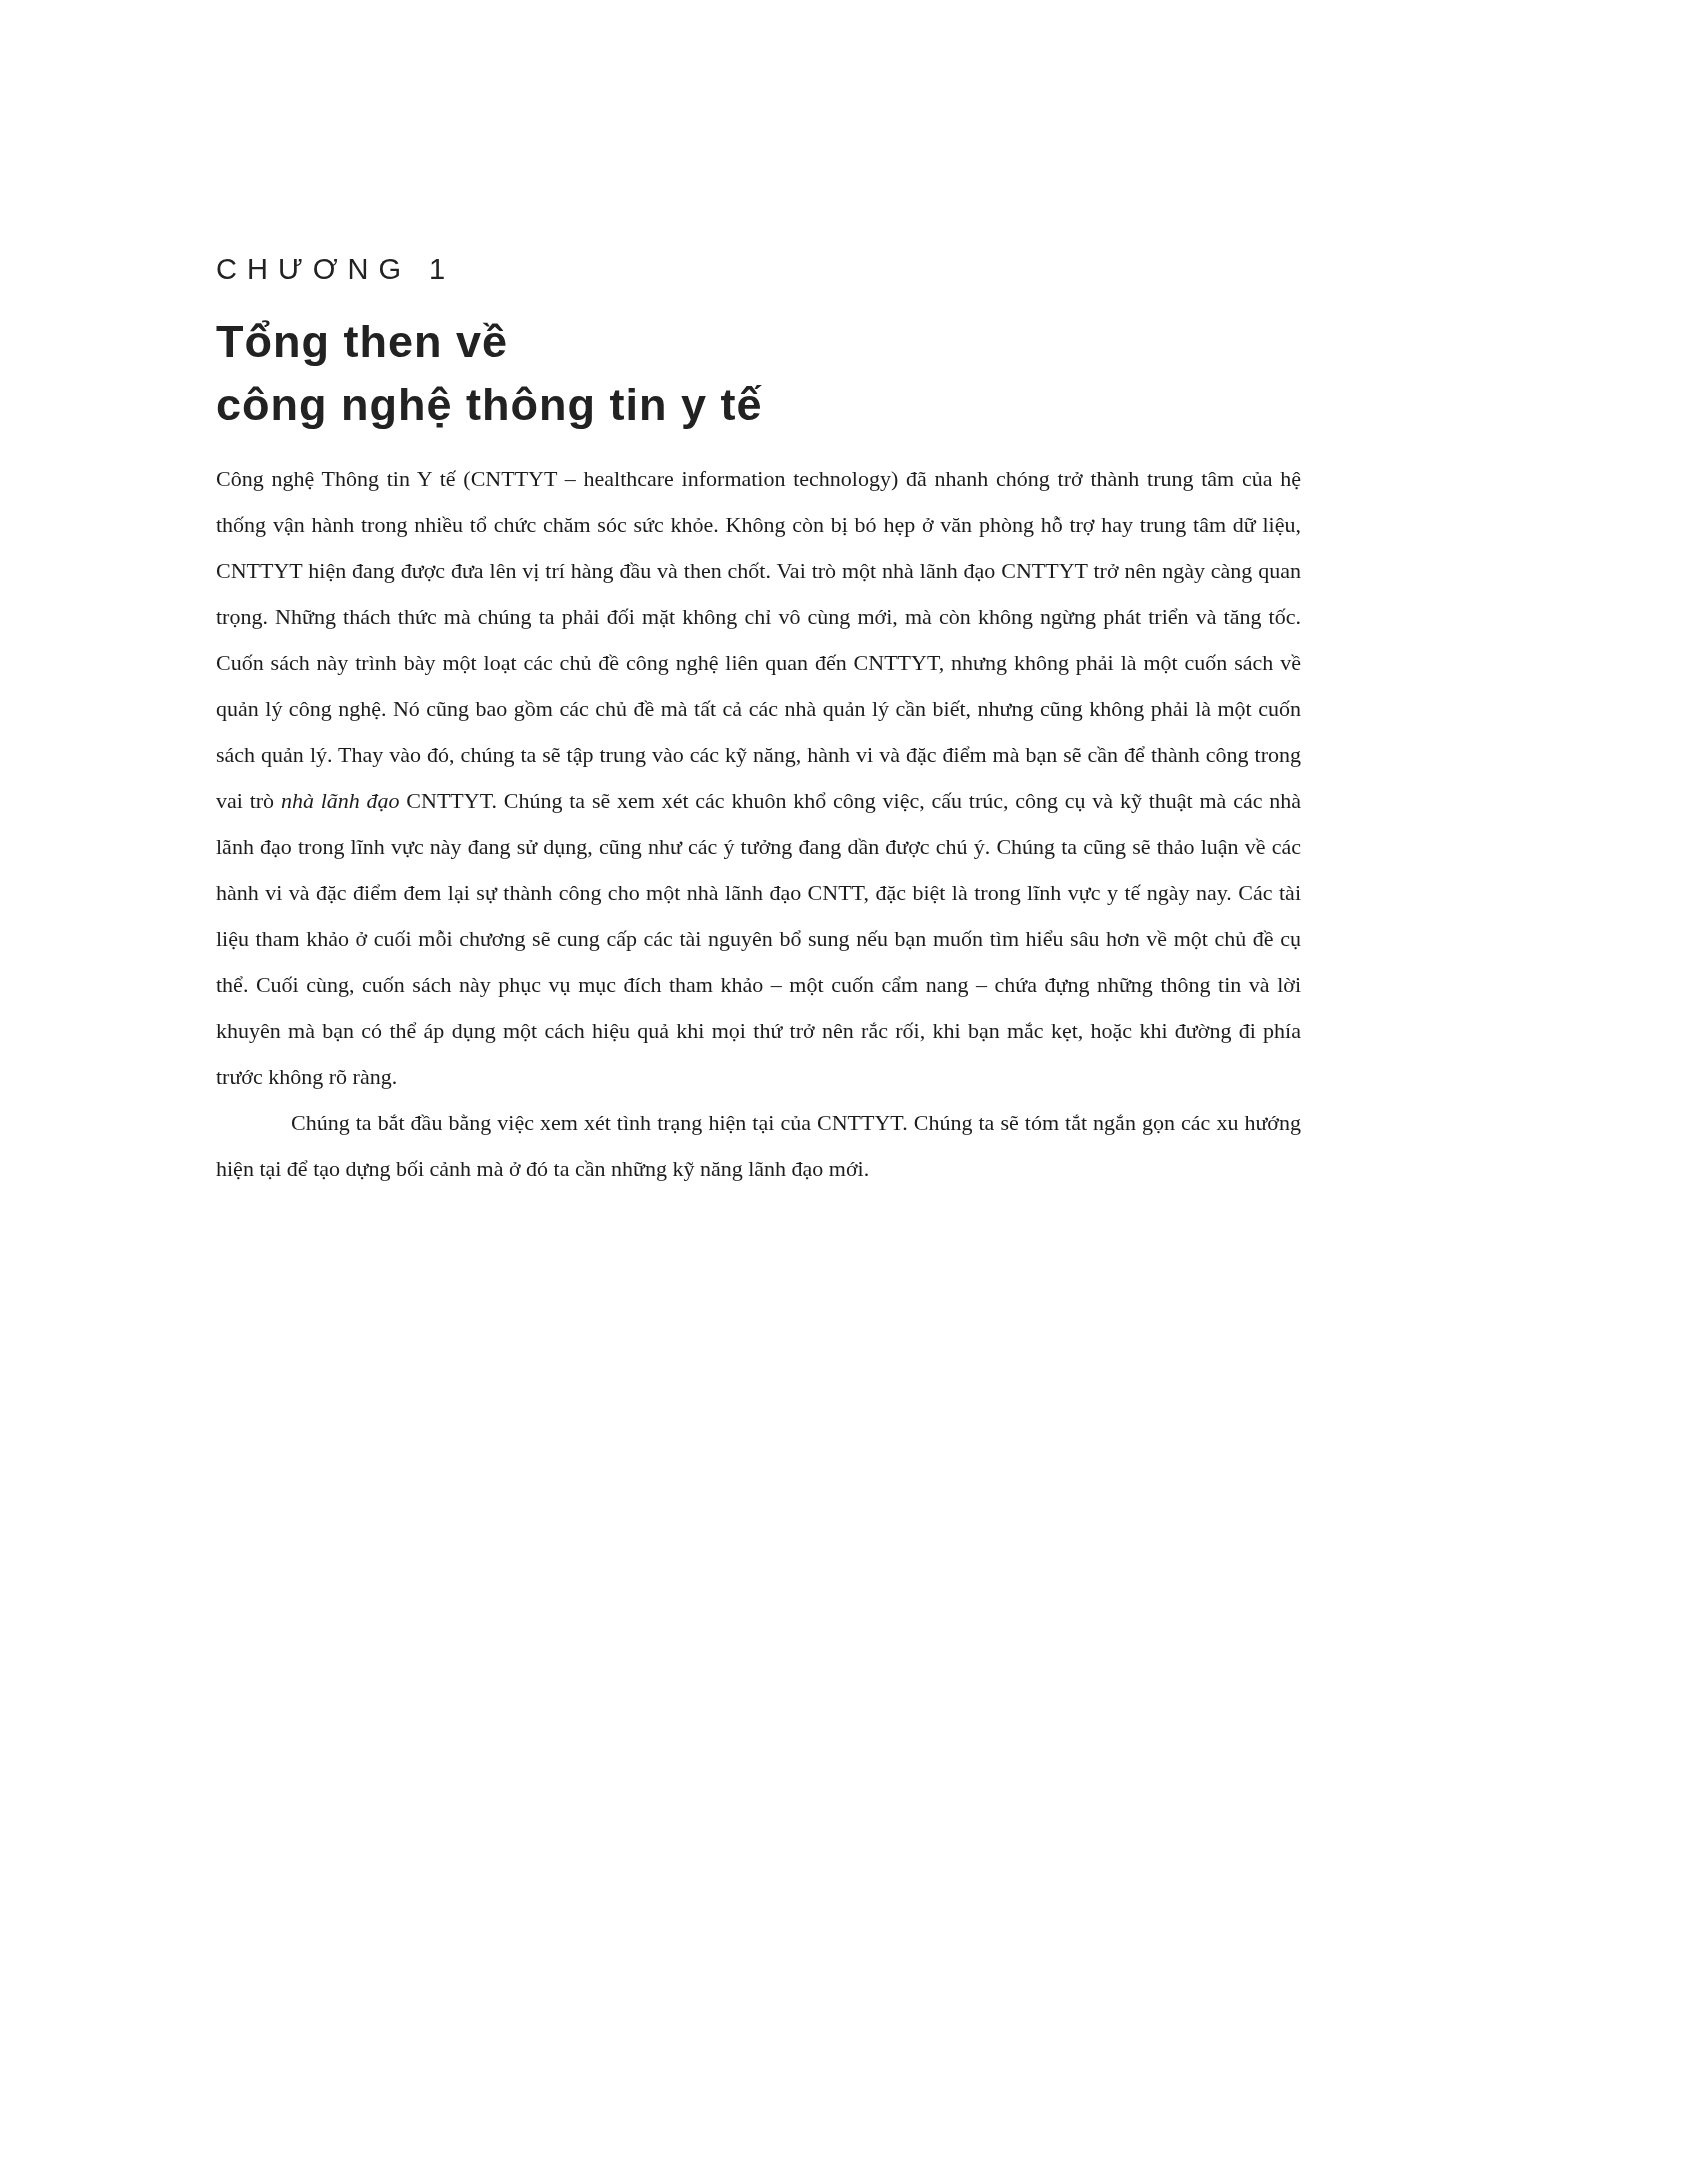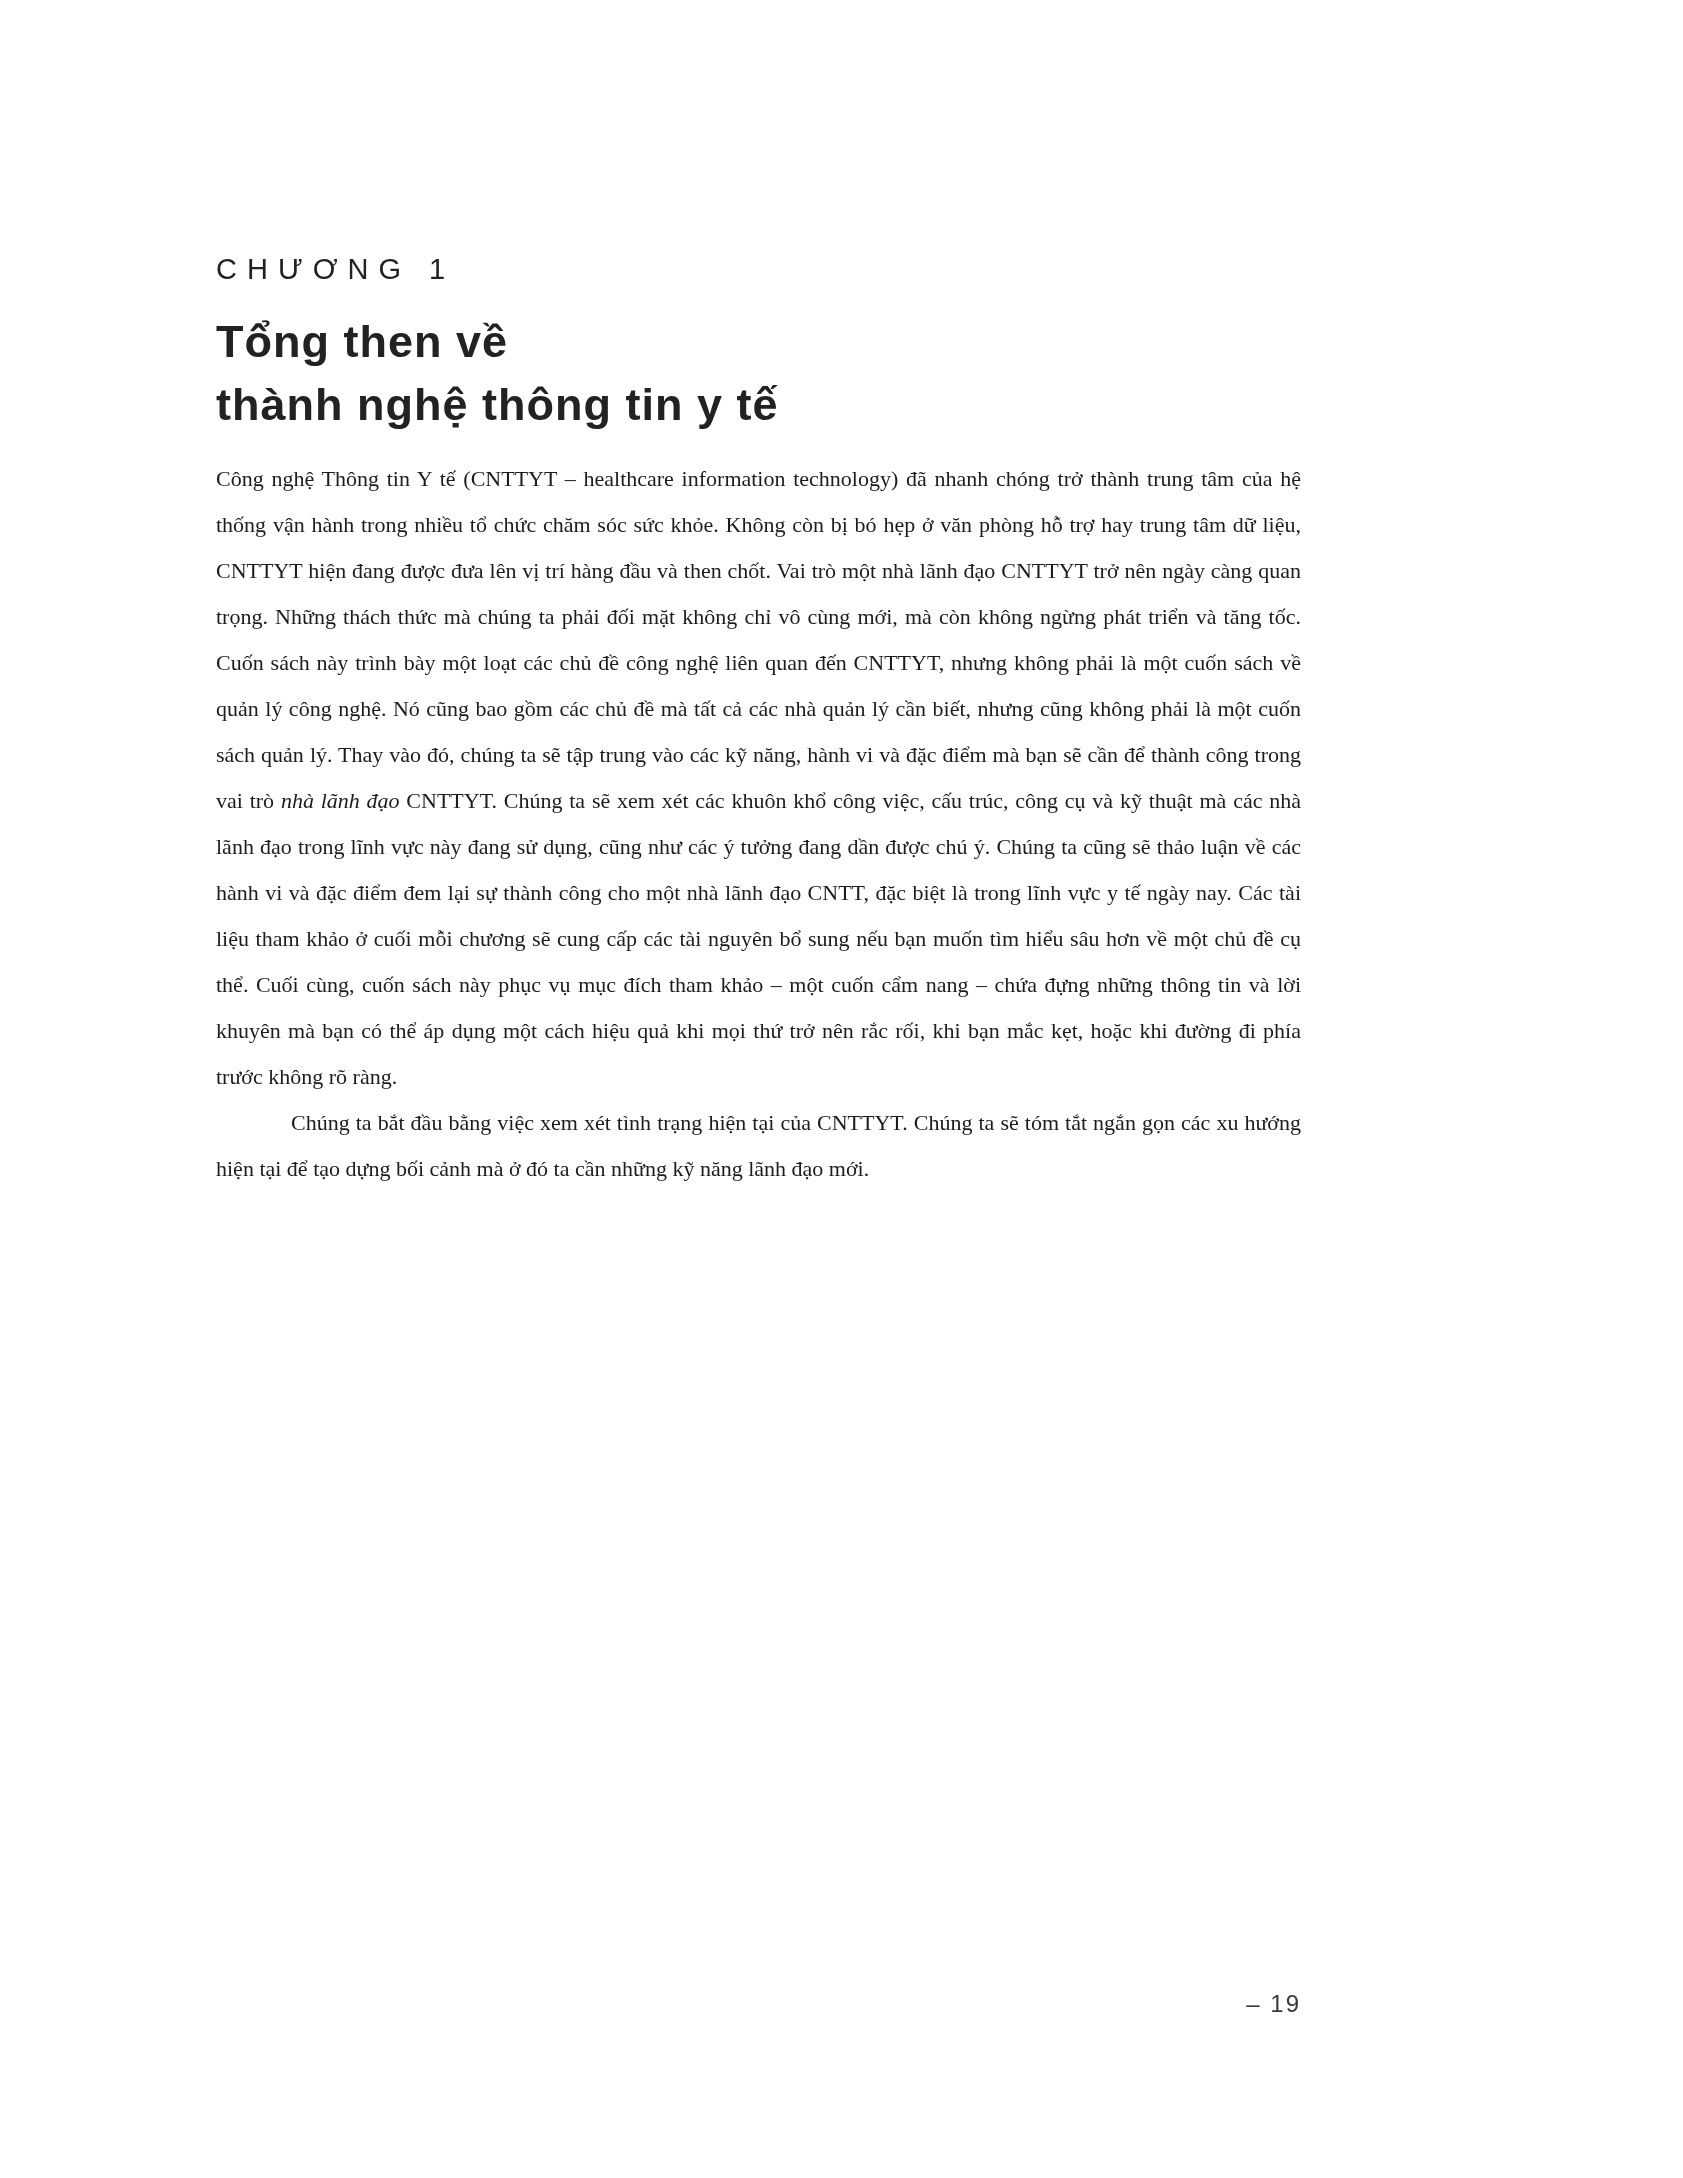--- a/index.html
+++ b/index.html
@@ -75,22 +75,21 @@
   }
 </style>
 </head>
 <body>
 
 <div class="page" style="--page-bg: #ffffff; --heading-color: #222222; --text-color: #1c1c1c; --pagenum-color: #3a3a3a;">
   <div class="content">
     <div class="chapter-label">CHƯƠNG 1</div>
     <div class="chapter-title">
       <div>Tổng then về</div>
-      <div>thành nghệ thông tin y tế</div>
+      <div>công nghệ thông tin y tế</div>
     </div>
     <div class="body-text">
         <p><span>Công nghệ Thông tin Y tế (CNTTYT – healthcare information technology) đã nhanh chóng trở thành trung tâm của hệ thống vận hành trong nhiều tổ chức chăm sóc sức khỏe. Không còn bị bó hẹp ở văn phòng hỗ trợ hay trung tâm dữ liệu, CNTTYT hiện đang được đưa lên vị trí hàng đầu và then chốt. Vai trò một nhà lãnh đạo CNTTYT trở nên ngày càng quan trọng. Những thách thức mà chúng ta phải đối mặt không chỉ vô cùng mới, mà còn không ngừng phát triển và tăng tốc. Cuốn sách này trình bày một loạt các chủ đề công nghệ liên quan đến CNTTYT, nhưng không phải là một cuốn sách về quản lý công nghệ. Nó cũng bao gồm các chủ đề mà tất cả các nhà quản lý cần biết, nhưng cũng không phải là một cuốn sách quản lý. Thay vào đó, chúng ta sẽ tập trung vào các kỹ năng, hành vi và đặc điểm mà bạn sẽ cần để thành công trong vai trò </span><span class="em">nhà lãnh đạo</span><span> CNTTYT. Chúng ta sẽ xem xét các khuôn khổ công việc, cấu trúc, công cụ và kỹ thuật mà các nhà lãnh đạo trong lĩnh vực này đang sử dụng, cũng như các ý tưởng đang dần được chú ý. Chúng ta cũng sẽ thảo luận về các hành vi và đặc điểm đem lại sự thành công cho một nhà lãnh đạo CNTT, đặc biệt là trong lĩnh vực y tế ngày nay. Các tài liệu tham khảo ở cuối mỗi chương sẽ cung cấp các tài nguyên bổ sung nếu bạn muốn tìm hiểu sâu hơn về một chủ đề cụ thể. Cuối cùng, cuốn sách này phục vụ mục đích tham khảo – một cuốn cẩm nang – chứa đựng những thông tin và lời khuyên mà bạn có thể áp dụng một cách hiệu quả khi mọi thứ trở nên rắc rối, khi bạn mắc kẹt, hoặc khi đường đi phía trước không rõ ràng.</span></p>
         <p class="indented"><span>Chúng ta bắt đầu bằng việc xem xét tình trạng hiện tại của CNTTYT. Chúng ta sẽ tóm tắt ngắn gọn các xu hướng hiện tại để tạo dựng bối cảnh mà ở đó ta cần những kỹ năng lãnh đạo mới.</span></p>
       </div>
   </div>
-  <div class="page-number">– 19</div>
 </div>
 
 
 </body></html>

